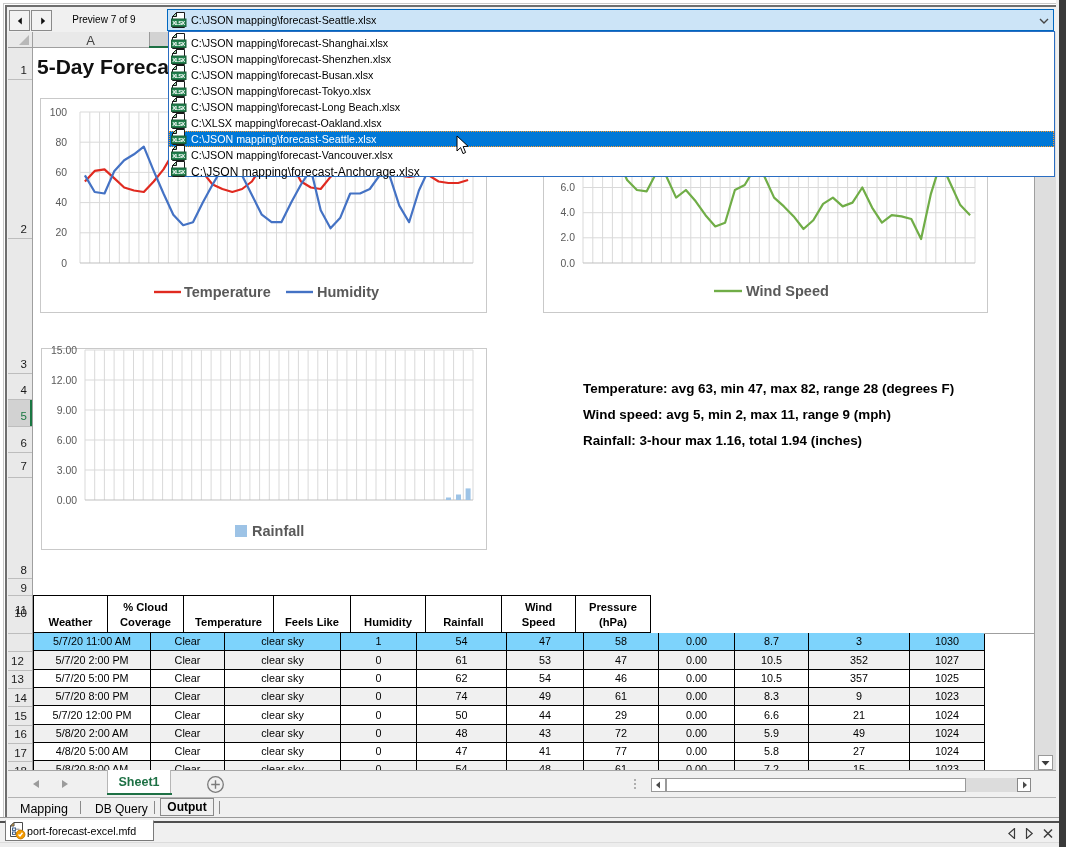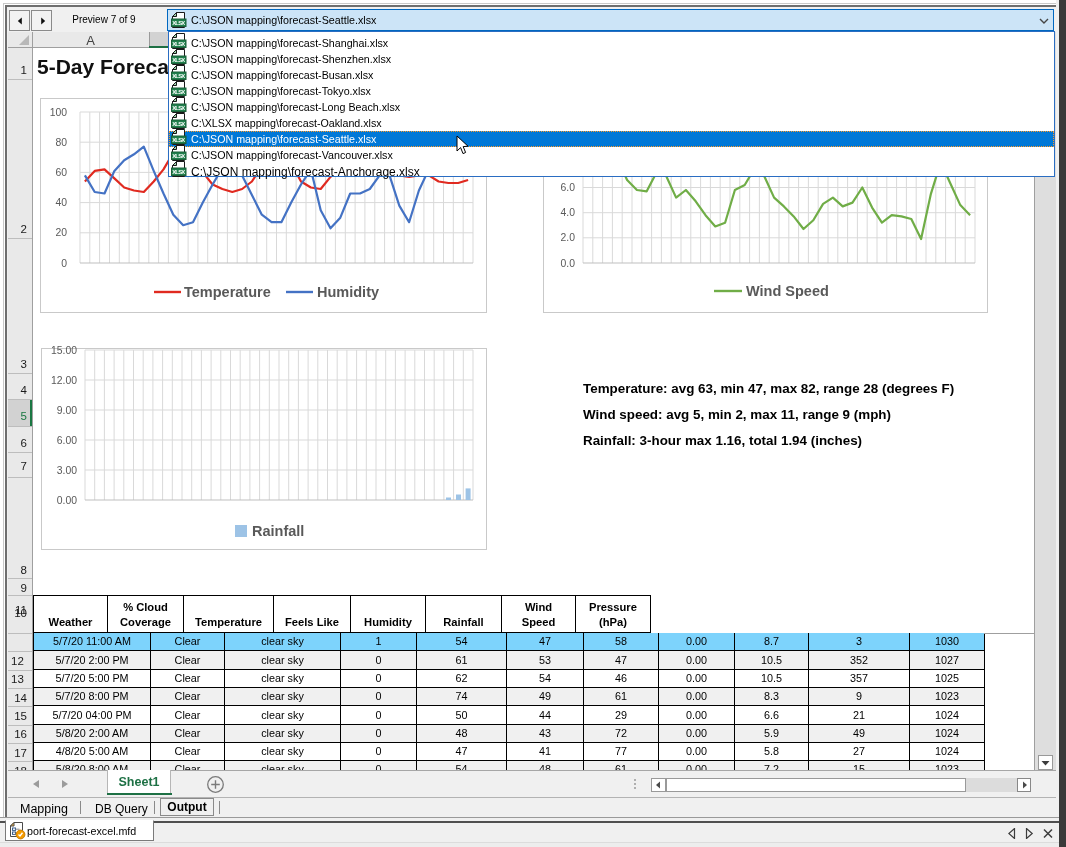--- a/index.html
+++ b/index.html
@@ -333,21 +333,21 @@
 <div class="tc" style="width:76px;line-height:17px">0</div>
 <div class="tc" style="width:90px;line-height:17px">74</div>
 <div class="tc" style="width:77px;line-height:17px">49</div>
 <div class="tc" style="width:75px;line-height:17px">61</div>
 <div class="tc" style="width:76px;line-height:17px">0.00</div>
 <div class="tc" style="width:74px;line-height:17px">8.3</div>
 <div class="tc" style="width:101px;line-height:17px">9</div>
 <div class="tc" style="width:75px;line-height:17px">1023</div>
 </div>
 <div class="trow" style="top:111px;height:19px;background:#fff">
-<div class="tc" style="width:117px;line-height:18px">5/7/20 04:00 PM</div>
+<div class="tc" style="width:117px;line-height:18px">5/7/20 12:00 PM</div>
 <div class="tc" style="width:74px;line-height:18px">Clear</div>
 <div class="tc" style="width:116px;line-height:18px">clear sky</div>
 <div class="tc" style="width:76px;line-height:18px">0</div>
 <div class="tc" style="width:90px;line-height:18px">50</div>
 <div class="tc" style="width:77px;line-height:18px">44</div>
 <div class="tc" style="width:75px;line-height:18px">29</div>
 <div class="tc" style="width:76px;line-height:18px">0.00</div>
 <div class="tc" style="width:74px;line-height:18px">6.6</div>
 <div class="tc" style="width:101px;line-height:18px">21</div>
 <div class="tc" style="width:75px;line-height:18px">1024</div>

